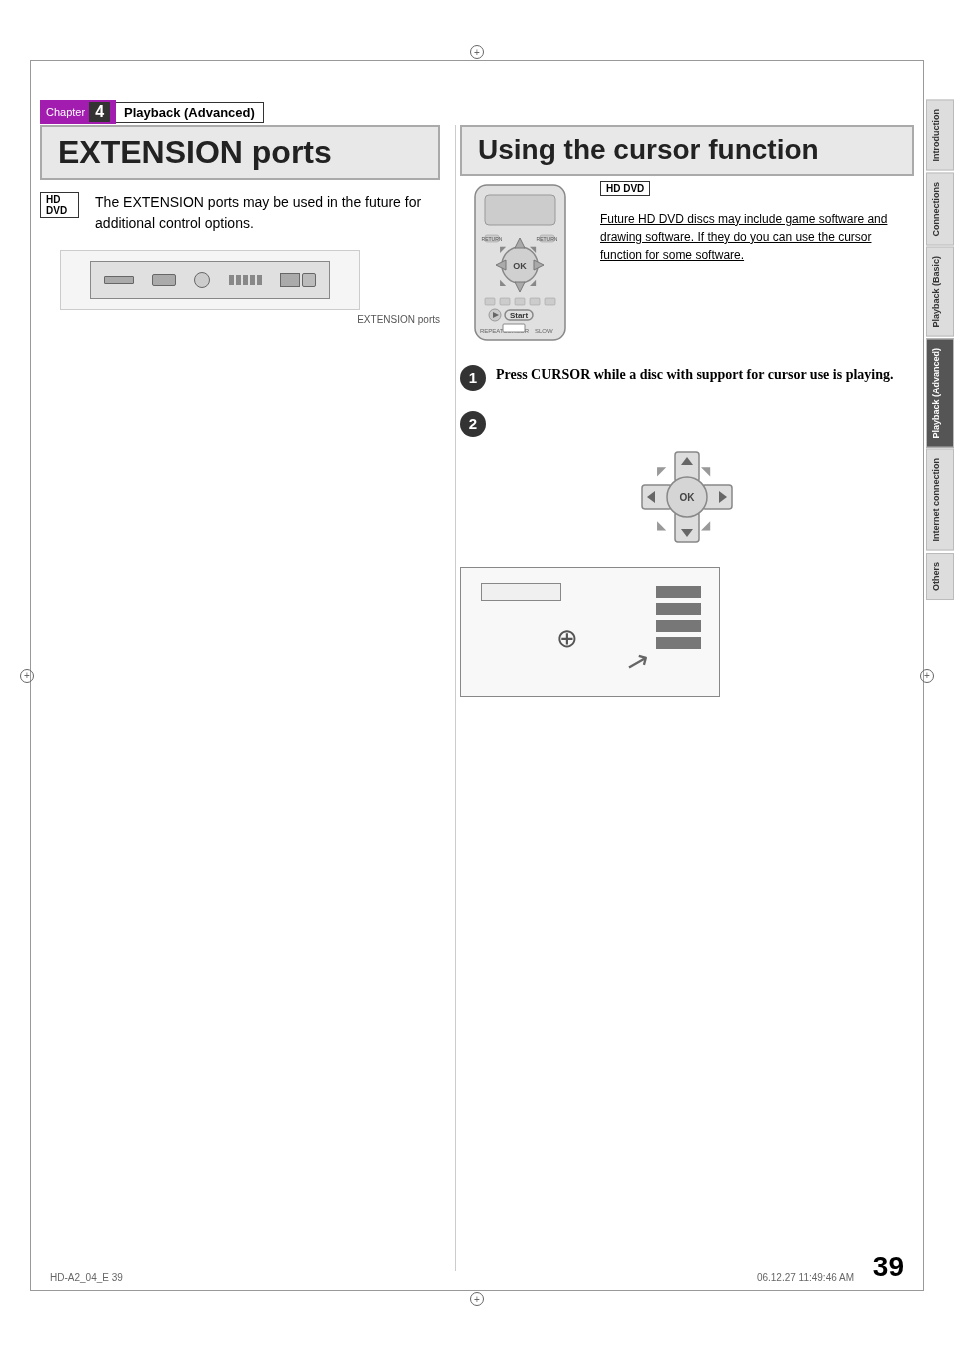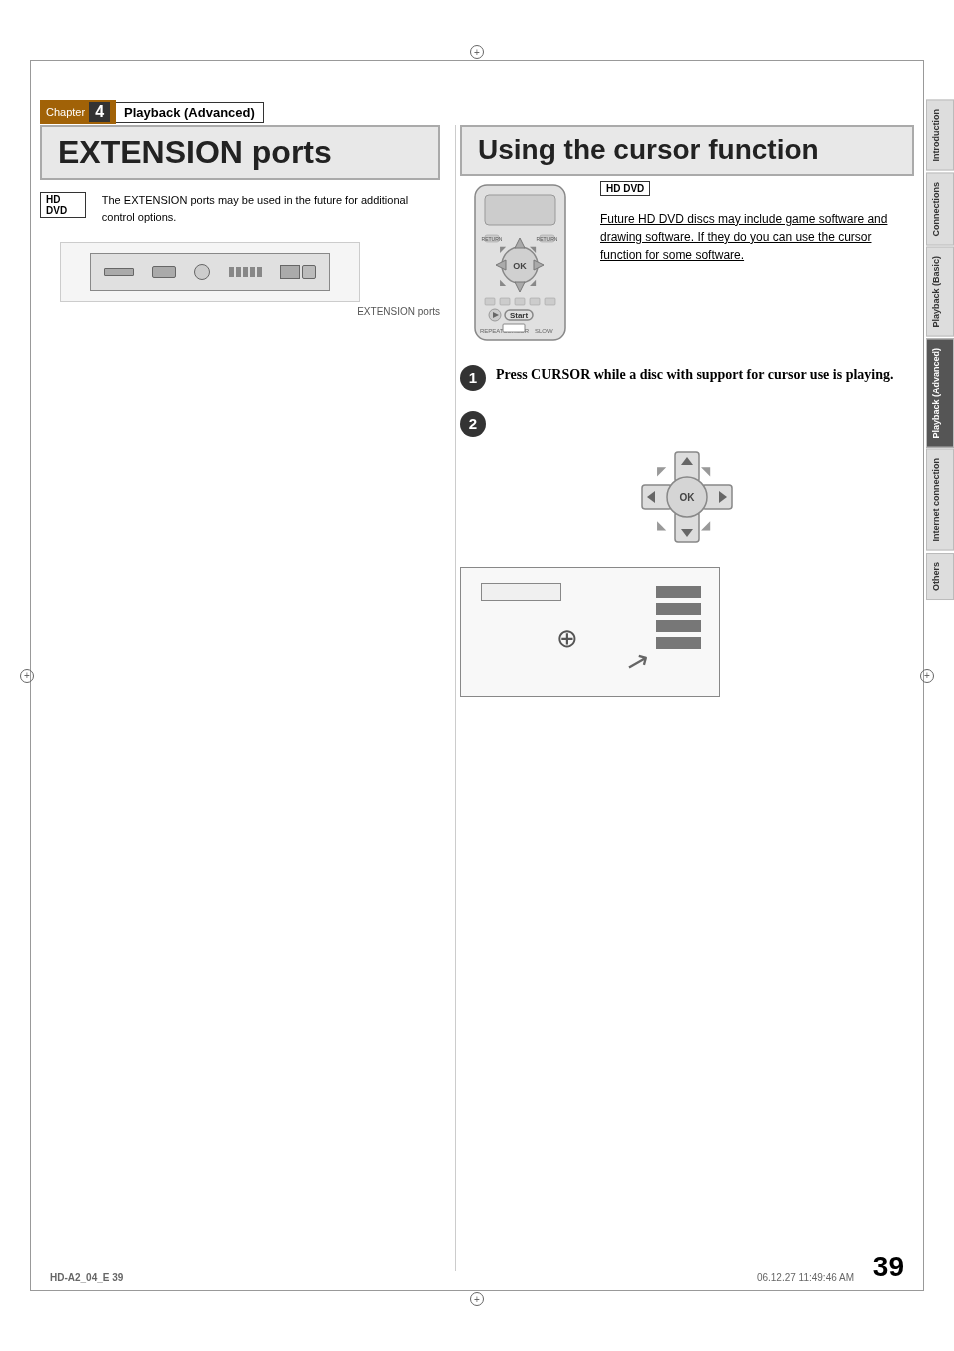--- a/index.html
+++ b/index.html
@@ -41,21 +41,21 @@
     .chapter-header {
       position: absolute;
       top: 100px;
       left: 40px;
       right: 40px;
       display: flex;
       align-items: center;
       gap: 0;
     }
     .chapter-label {
-      background: #a16207;
+      background: #a21caf;
       color: #fff;
       font-size: 11px;
       padding: 2px 6px;
       display: flex;
       align-items: center;
       gap: 4px;
     }
     .chapter-num {
       background: #333;
       color: #fff;
@@ -132,21 +132,21 @@
       margin-right: 8px;
     }
 
     .intro-row {
       display: flex;
       align-items: flex-start;
       gap: 8px;
       margin-bottom: 16px;
     }
     .intro-text {
-      font-size: 11px;
+      font-size: 14px;
       line-height: 1.5;
     }
 
     
     .extension-diagram {
       border: 1px solid #ccc;
       padding: 8px;
       margin-bottom: 4px;
       width: 300px;
       height: 60px;
@@ -284,21 +284,20 @@
       font-weight: bold;
     }
 
     
     .footer-text-left {
       position: absolute;
       bottom: 68px;
       left: 50px;
       font-size: 10px;
       color: #666;
-      font-weight: bold;
     }
     .footer-text-right {
       position: absolute;
       bottom: 68px;
       right: 100px;
       font-size: 10px;
       color: #666;
     }
     .desc-text {
       font-size: 12px;

